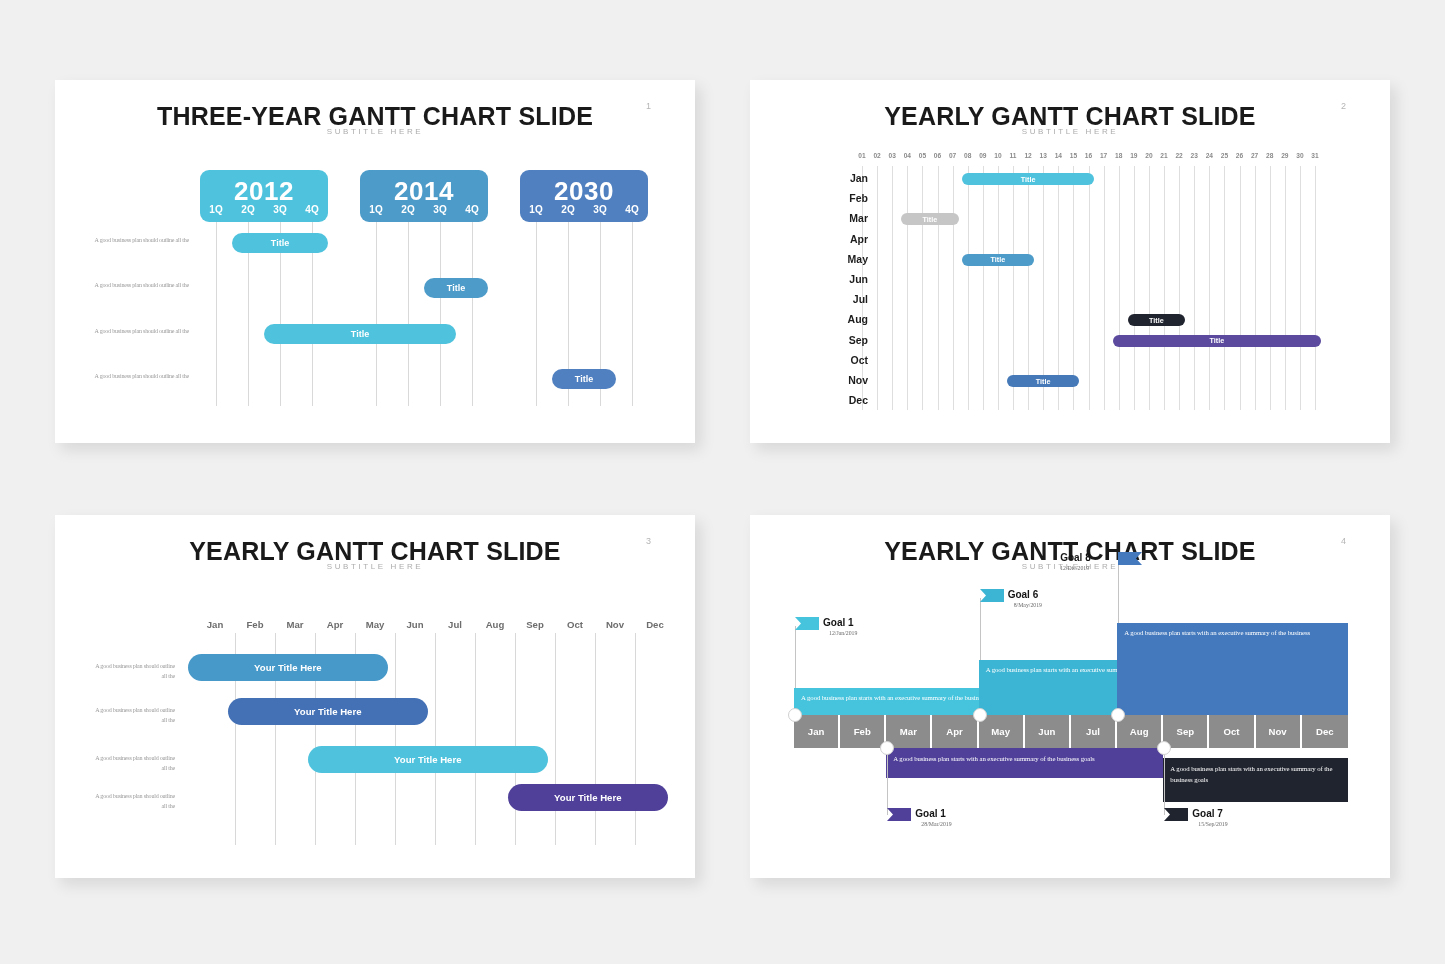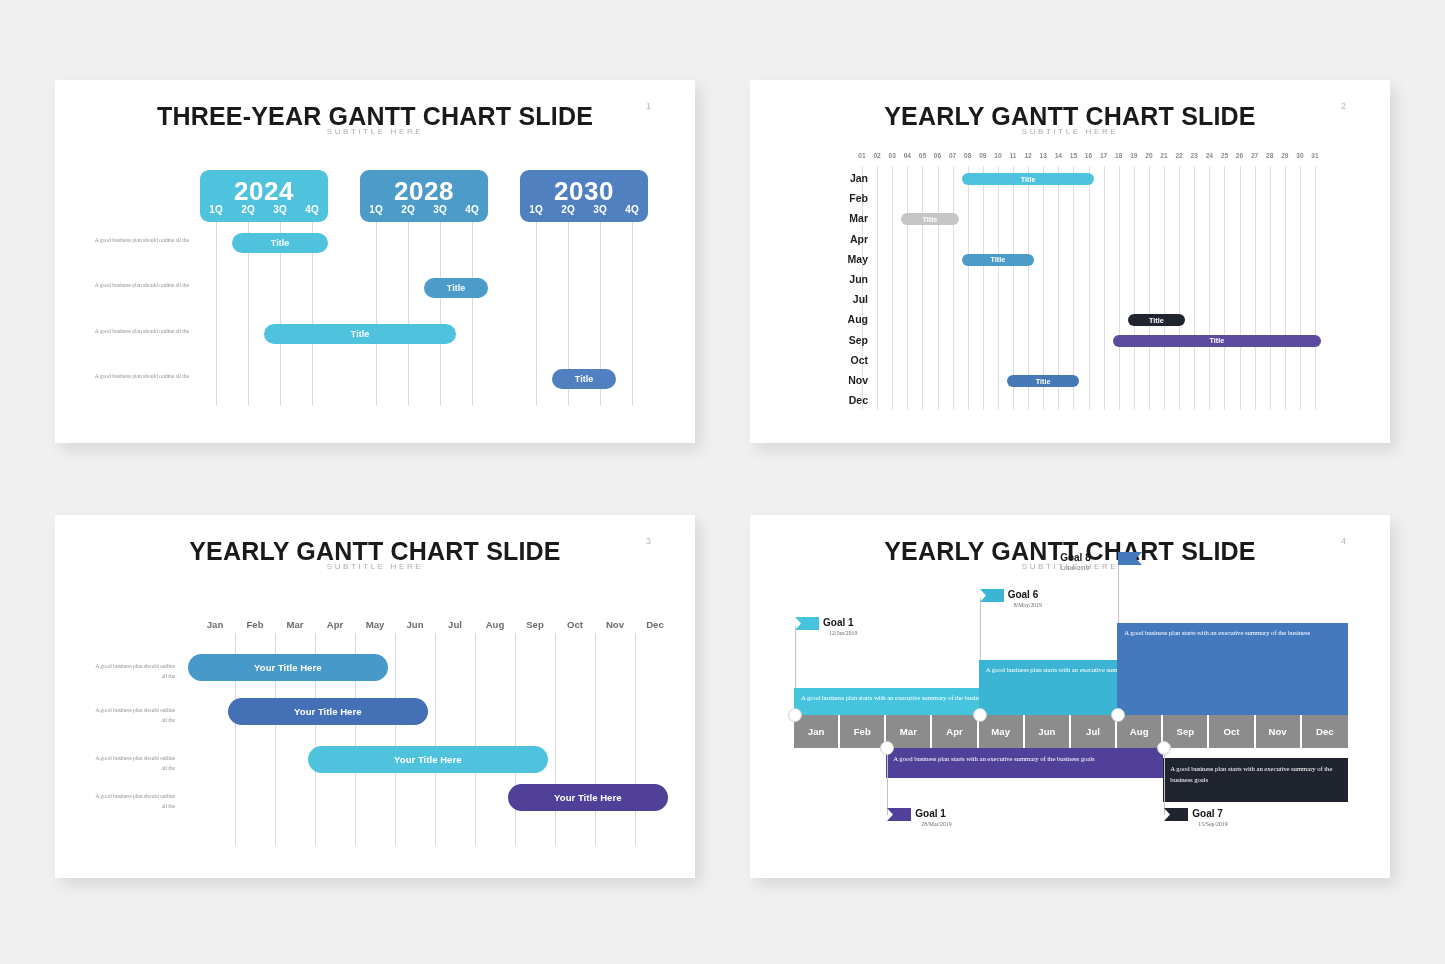--- a/index.html
+++ b/index.html
@@ -168,30 +168,30 @@
         <div class="s1-vline" style="left: 257px; top: 142px; height: 184px;"></div>
         <div class="s1-vline" style="left: 321px; top: 142px; height: 184px;"></div>
         <div class="s1-vline" style="left: 353px; top: 142px; height: 184px;"></div>
         <div class="s1-vline" style="left: 385px; top: 142px; height: 184px;"></div>
         <div class="s1-vline" style="left: 417px; top: 142px; height: 184px;"></div>
         <div class="s1-vline" style="left: 481px; top: 142px; height: 184px;"></div>
         <div class="s1-vline" style="left: 513px; top: 142px; height: 184px;"></div>
         <div class="s1-vline" style="left: 545px; top: 142px; height: 184px;"></div>
         <div class="s1-vline" style="left: 577px; top: 142px; height: 184px;"></div>
         <div class="s1-year" style="left: 145px; top: 90px; width: 128px; height: 52px; background: rgb(79, 195, 221);">
-          <div class="yr">2024</div>
+          <div class="yr">2012</div>
           <div class="qrow">
             <span>1Q</span>
             <span>2Q</span>
             <span>3Q</span>
             <span>4Q</span>
           </div>
         </div>
         <div class="s1-year" style="left: 305px; top: 90px; width: 128px; height: 52px; background: rgb(77, 155, 201);">
-          <div class="yr">2028</div>
+          <div class="yr">2014</div>
           <div class="qrow">
             <span>1Q</span>
             <span>2Q</span>
             <span>3Q</span>
             <span>4Q</span>
           </div>
         </div>
         <div class="s1-year" style="left: 465px; top: 90px; width: 128px; height: 52px; background: rgb(80, 128, 192);">
           <div class="yr">2030</div>
           <div class="qrow">

